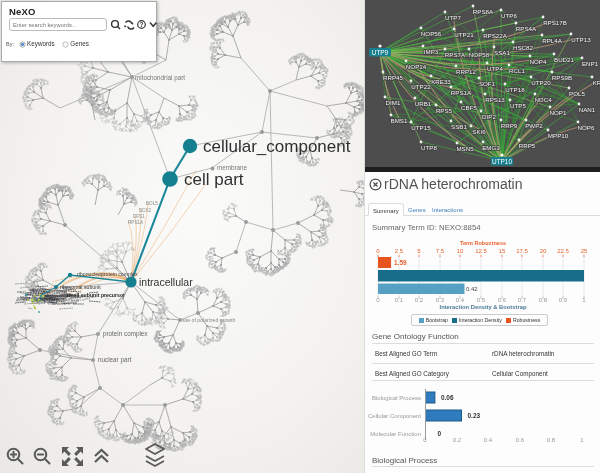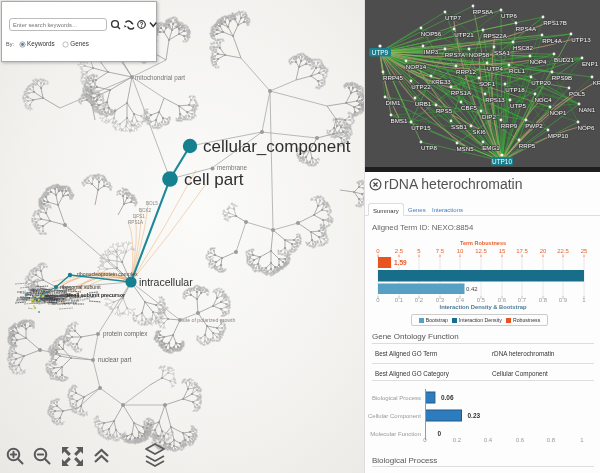--- a/index.html
+++ b/index.html
@@ -134,20 +134,21 @@
  <path d="M95 462 l6.5 -6 6.5 6"></path>
 </g>
 <g stroke="#5a5a5a" stroke-width="1.8" fill="none" stroke-linejoin="round">
  <path d="M155 444 l9 5 -9 5 -9 -5 z"></path>
  <path d="M146 456 l9 5 9 -5"></path>
  <path d="M146 461 l9 5 9 -5"></path>
 </g>
 
 </svg>
 <div id="searchbox">
+ <h1><b>NeXO</b></h1>
  <input placeholder="Enter search keywords..." style="">
  <svg style="position:absolute;left:108px;top:16px" width="48" height="14" viewBox="0 0 48 14">
   <g stroke="#333" stroke-width="1.4" fill="none">
    <circle cx="5" cy="6" r="3.4"></circle>
           <line x1="7.5" y1="8.5" x2="10" y2="11"></line>
    <path d="M15.5 4.5 a3.6 3.6 0 0 1 6.4 1"></path>
           <path d="M24 9.5 a3.6 3.6 0 0 1 -6.4 -1"></path>
    <path d="M21.3 5.6 l1.2 -0.4 0.4 1.3" stroke-width="1.1"></path>
           <path d="M16.2 8.3 l-1.2 0.4 -0.4 -1.3" stroke-width="1.1"></path>
    <circle cx="31.5" cy="6.5" r="3.8" stroke-width="1.2"></circle>
@@ -297,21 +298,21 @@
   <svg style="position:absolute;left:4px;top:6px" width="13" height="13" viewBox="0 0 14 14">
     <circle cx="7" cy="7" r="5.8" fill="none" stroke="#4a4a4a" stroke-width="1.3"></circle>
     <path d="M4.8 4.8 L9.2 9.2 M9.2 4.8 L4.8 9.2" stroke="#4a4a4a" stroke-width="1.3"></path>
   </svg>
   <div class="dtitle">rDNA heterochromatin</div>
   <div class="tabs">
     <div class="tab1">Summary</div>
     <div class="tabo" style="left:43px">Genes</div>
     <div class="tabo" style="left:67px">Interactions</div>
   </div>
-  <div class="uid">Aligned Term ID: NEXO:8854</div>
+  <div class="uid">Summary Term ID: NEXO:8854</div>
   <div class="trob">Term Robustness</div>
   <svg style="position:absolute;left:0;top:0" width="236" height="140" viewBox="0 0 236 140">
         <line x1="13" y1="84" x2="13" y2="124" stroke="#e2e2e2" stroke-width="0.8"></line>
 <line x1="34" y1="84" x2="34" y2="124" stroke="#e2e2e2" stroke-width="0.8"></line>
 <line x1="54" y1="84" x2="54" y2="124" stroke="#e2e2e2" stroke-width="0.8"></line>
 <line x1="75" y1="84" x2="75" y2="124" stroke="#e2e2e2" stroke-width="0.8"></line>
 <line x1="95" y1="84" x2="95" y2="124" stroke="#e2e2e2" stroke-width="0.8"></line>
 <line x1="116" y1="84" x2="116" y2="124" stroke="#e2e2e2" stroke-width="0.8"></line>
 <line x1="137" y1="84" x2="137" y2="124" stroke="#e2e2e2" stroke-width="0.8"></line>
 <line x1="157" y1="84" x2="157" y2="124" stroke="#e2e2e2" stroke-width="0.8"></line>

